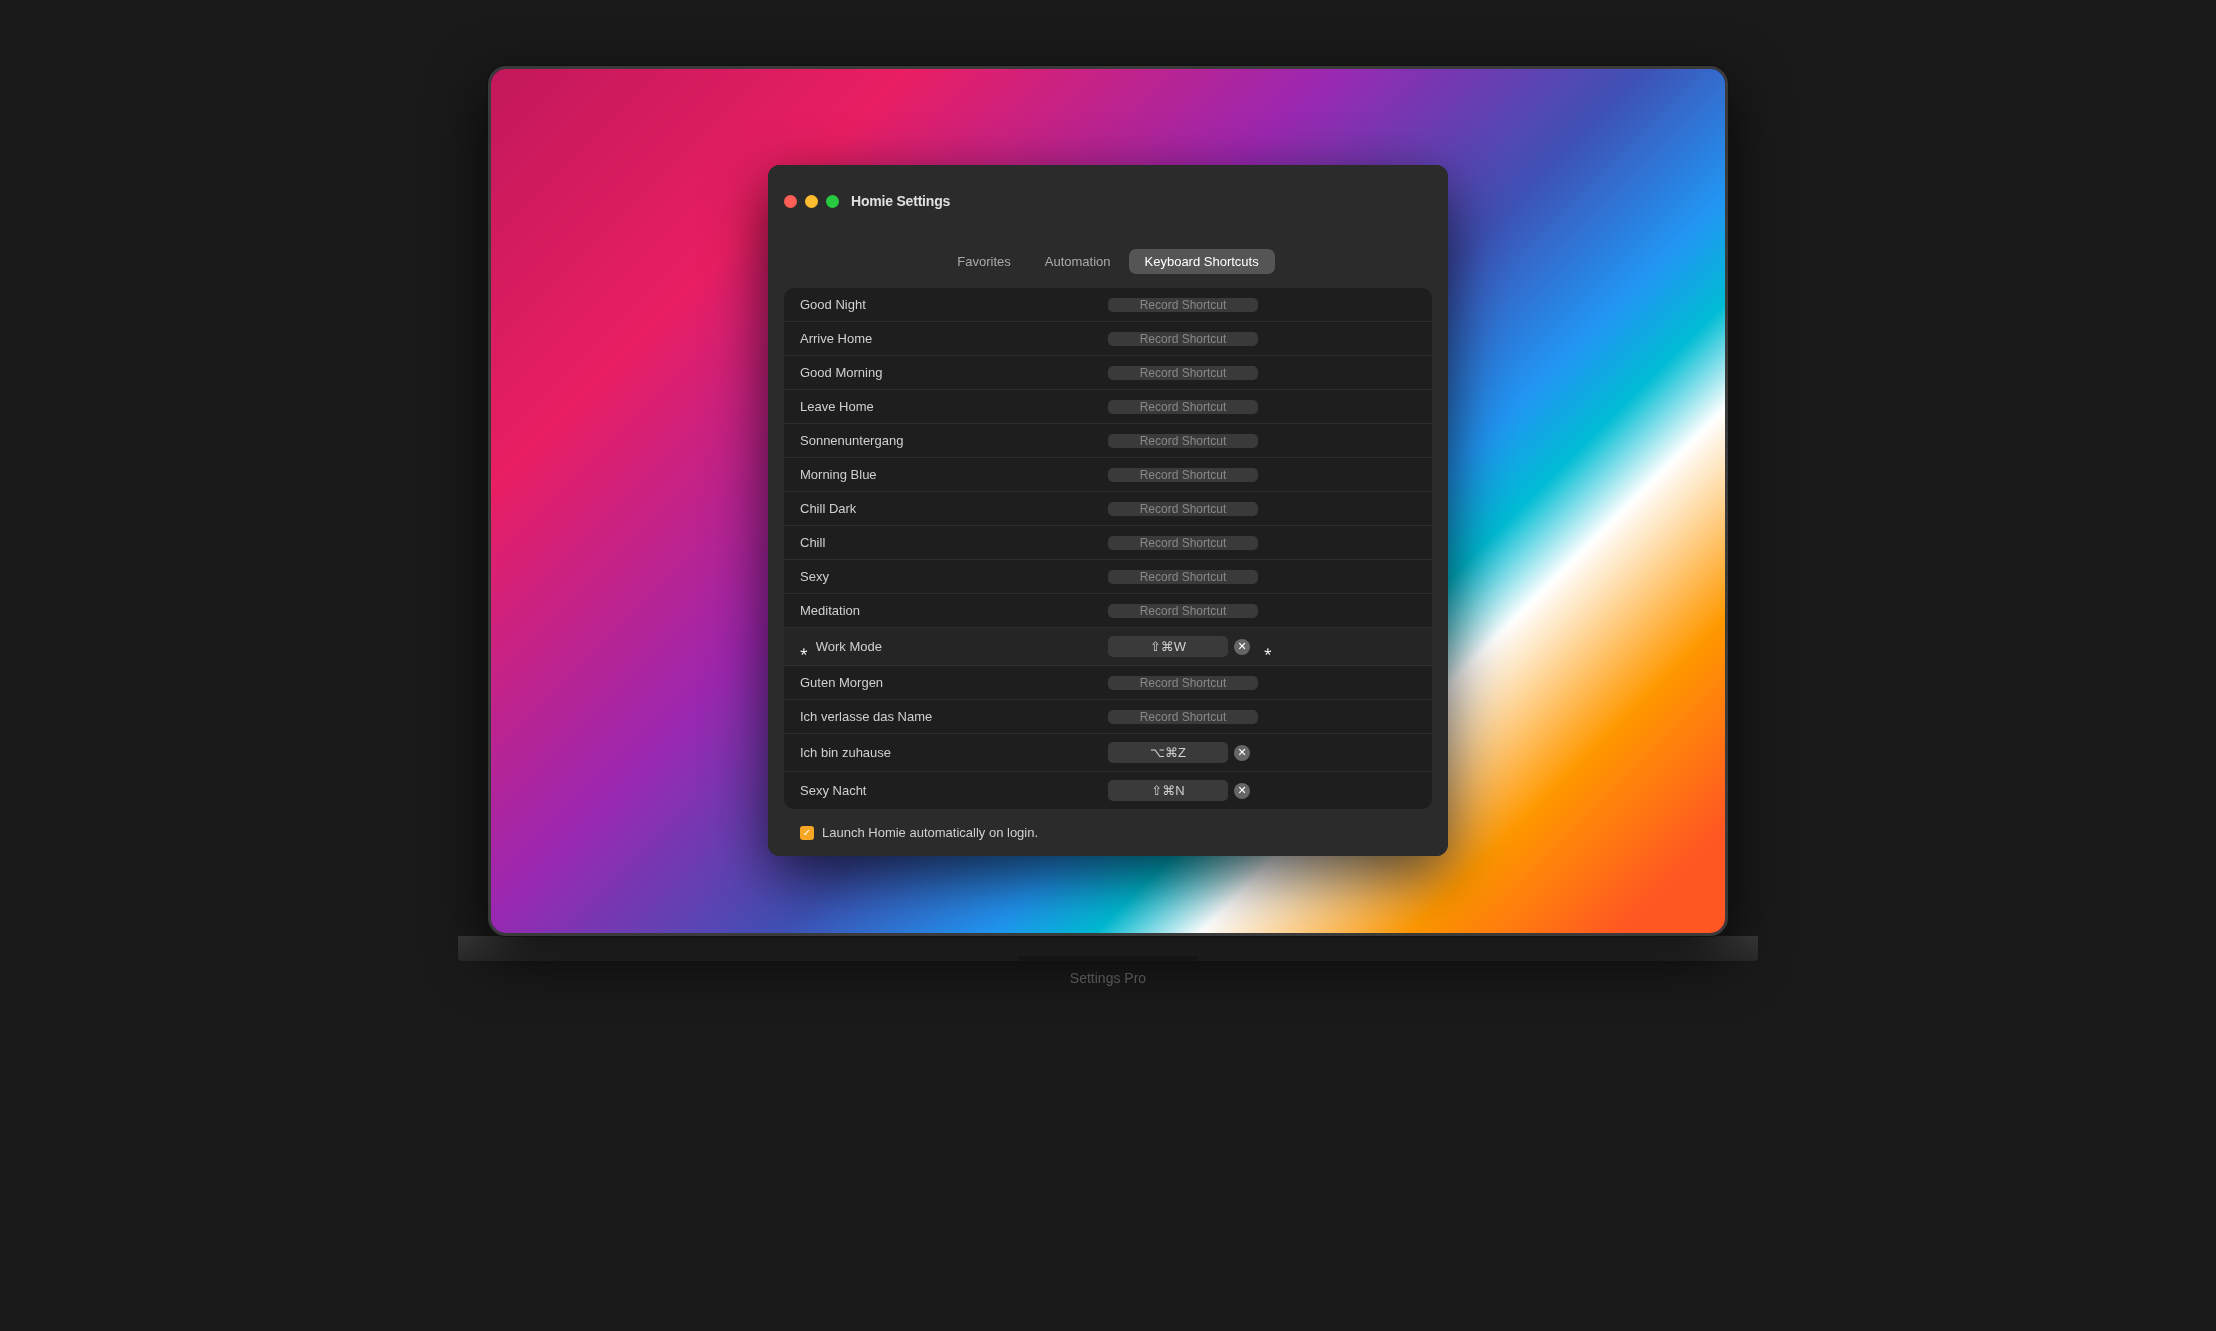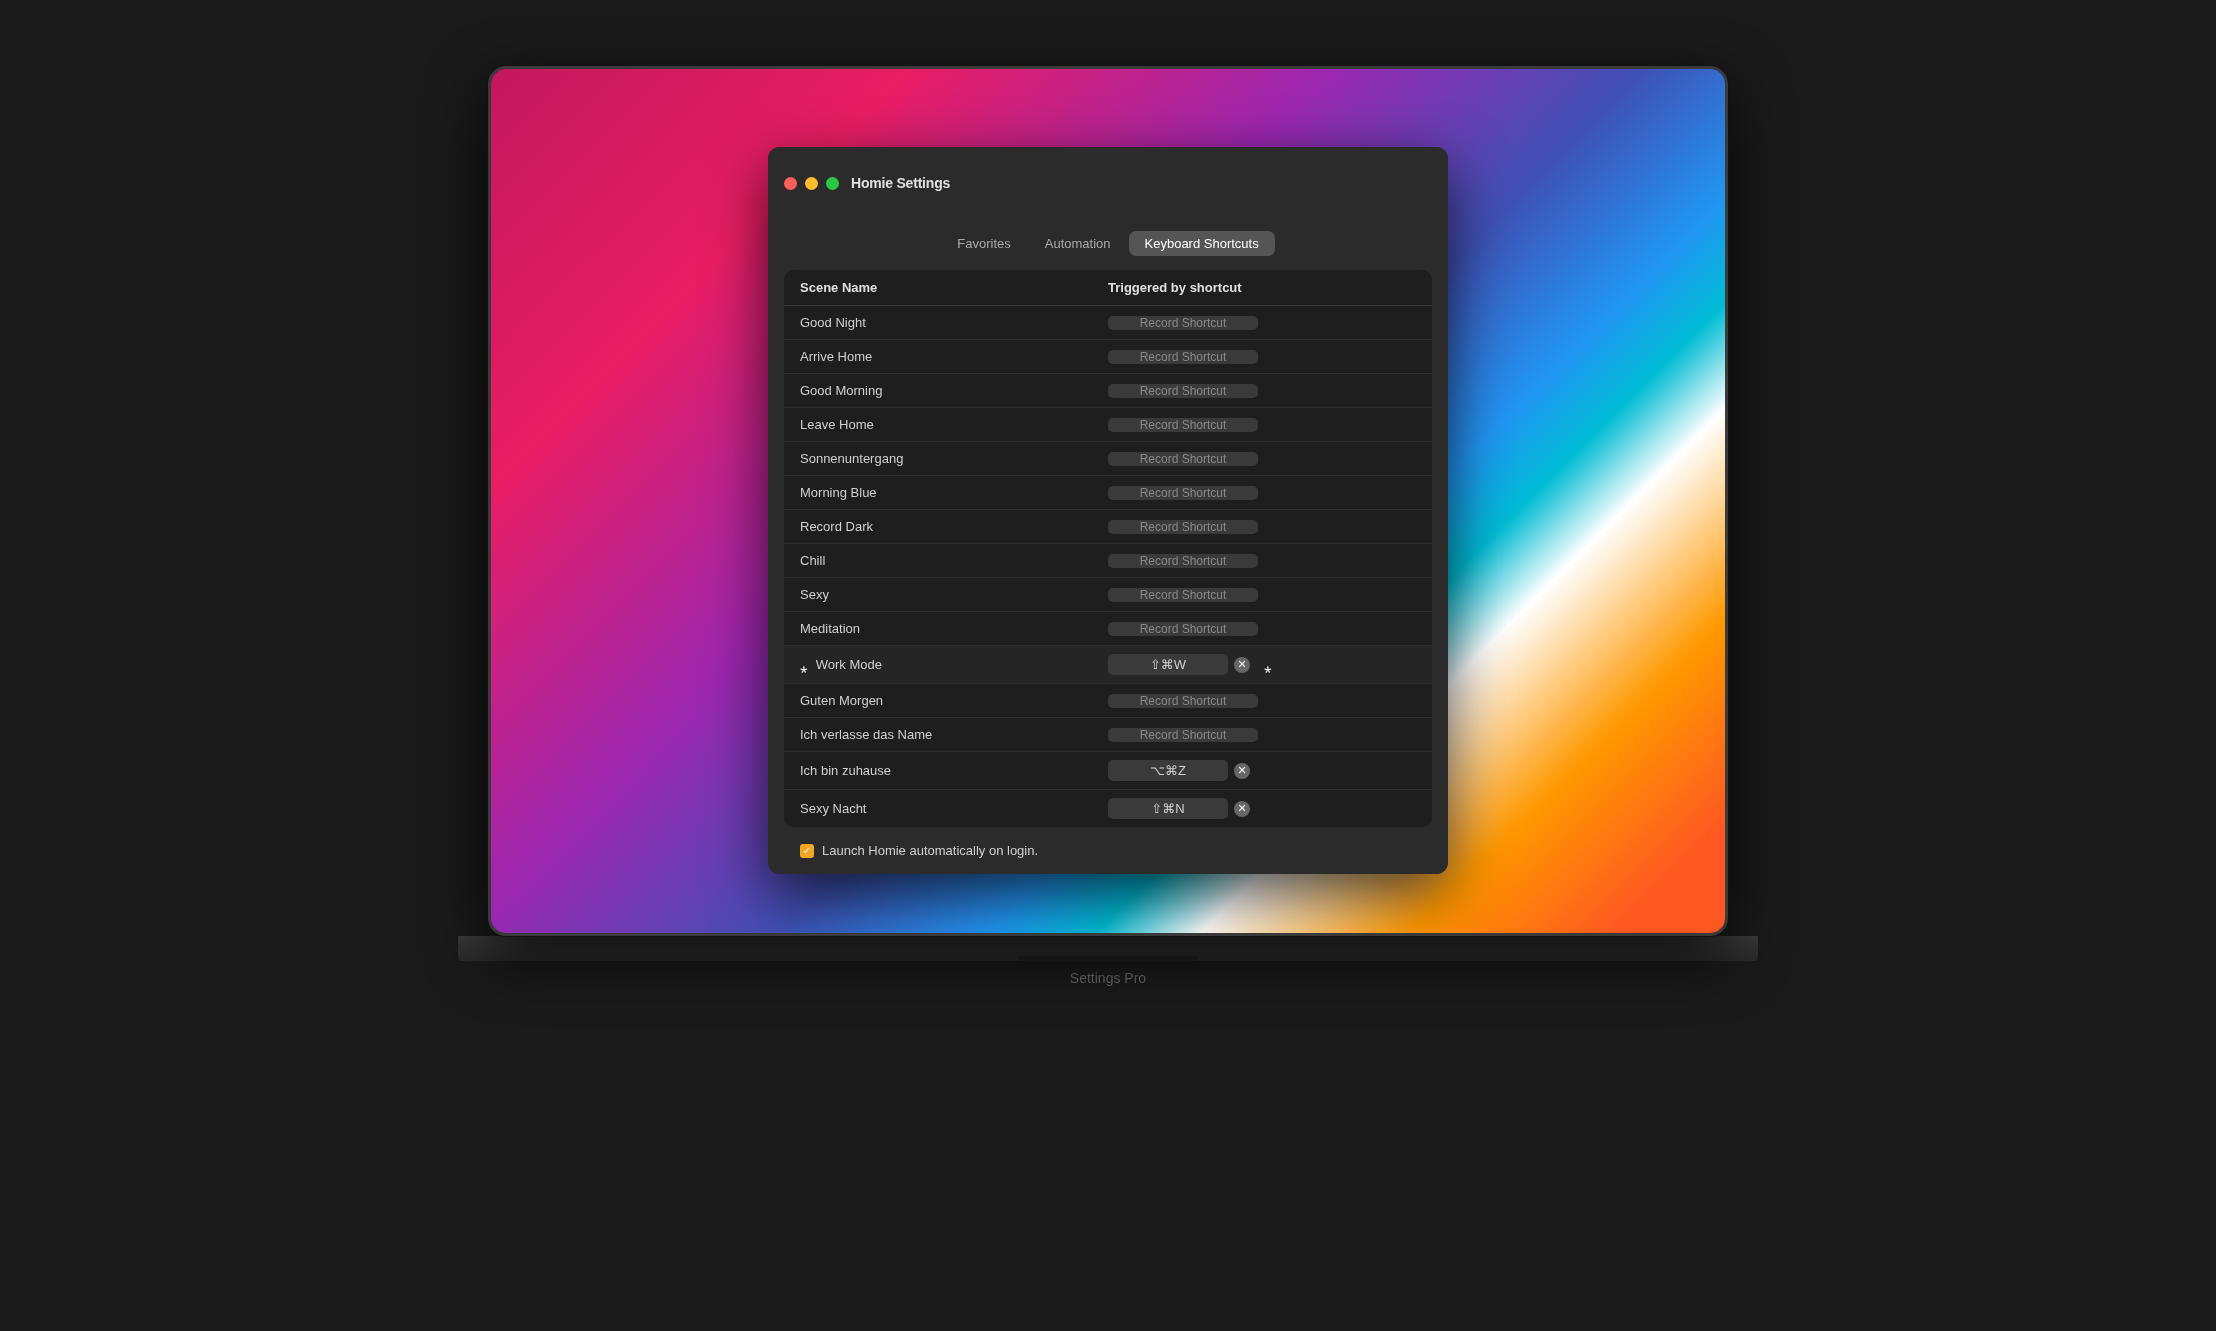--- a/index.html
+++ b/index.html
@@ -313,24 +313,20 @@
 
         <div class="tabs-bar">
           <button class="tab">Favorites</button>
           <button class="tab">Automation</button>
           <button class="tab active">Keyboard Shortcuts</button>
         </div>
 
         <div class="content-area">
           <div class="table-container">
 
-            <div class="table-header">
-              <div class="table-header-cell">Scene Name</div>
-              <div class="table-header-cell">Triggered by shortcut</div>
-            </div>
 
             <div class="table-row">
               <div class="scene-name">Good Night</div>
               <div class="shortcut-cell">
                 <button class="record-btn">Record Shortcut</button>
               </div>
             </div>
 
             <div class="table-row">
               <div class="scene-name">Arrive Home</div>
@@ -361,21 +357,21 @@
             </div>
 
             <div class="table-row">
               <div class="scene-name">Morning Blue</div>
               <div class="shortcut-cell">
                 <button class="record-btn">Record Shortcut</button>
               </div>
             </div>
 
             <div class="table-row">
-              <div class="scene-name">Record Dark</div>
+              <div class="scene-name">Chill Dark</div>
               <div class="shortcut-cell">
                 <button class="record-btn">Record Shortcut</button>
               </div>
             </div>
 
             <div class="table-row">
               <div class="scene-name">Chill</div>
               <div class="shortcut-cell">
                 <button class="record-btn">Record Shortcut</button>
               </div>

